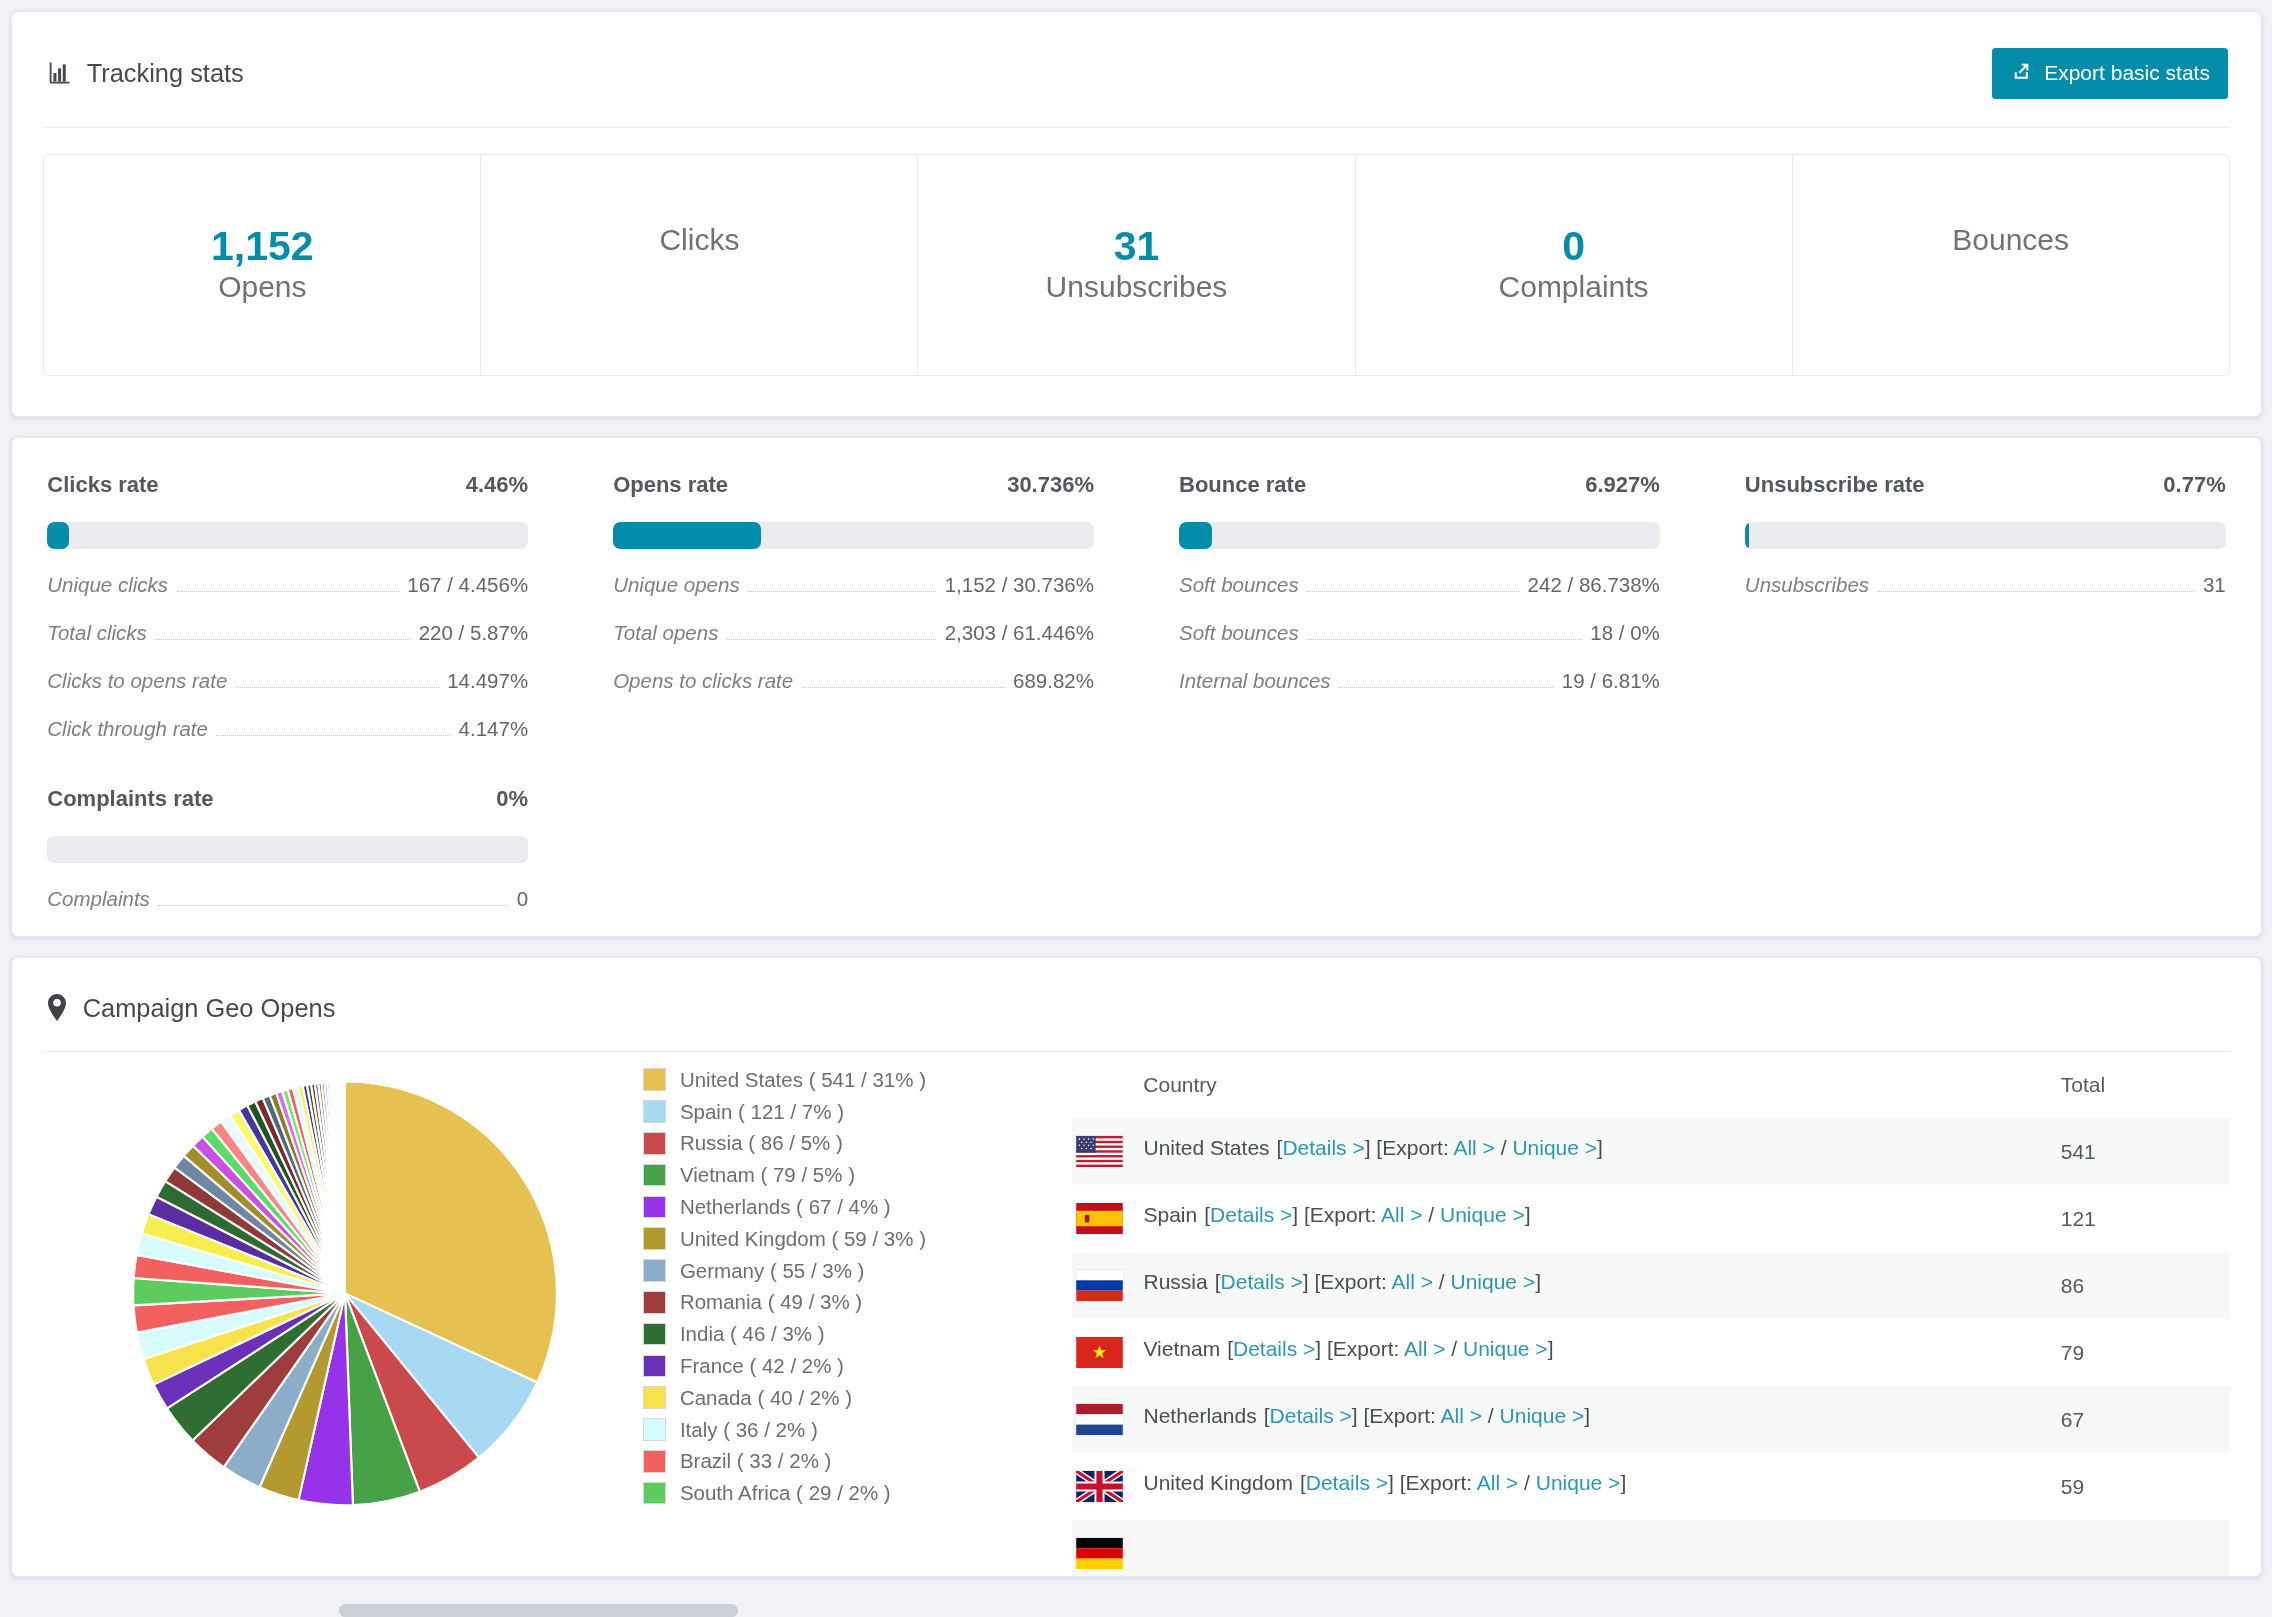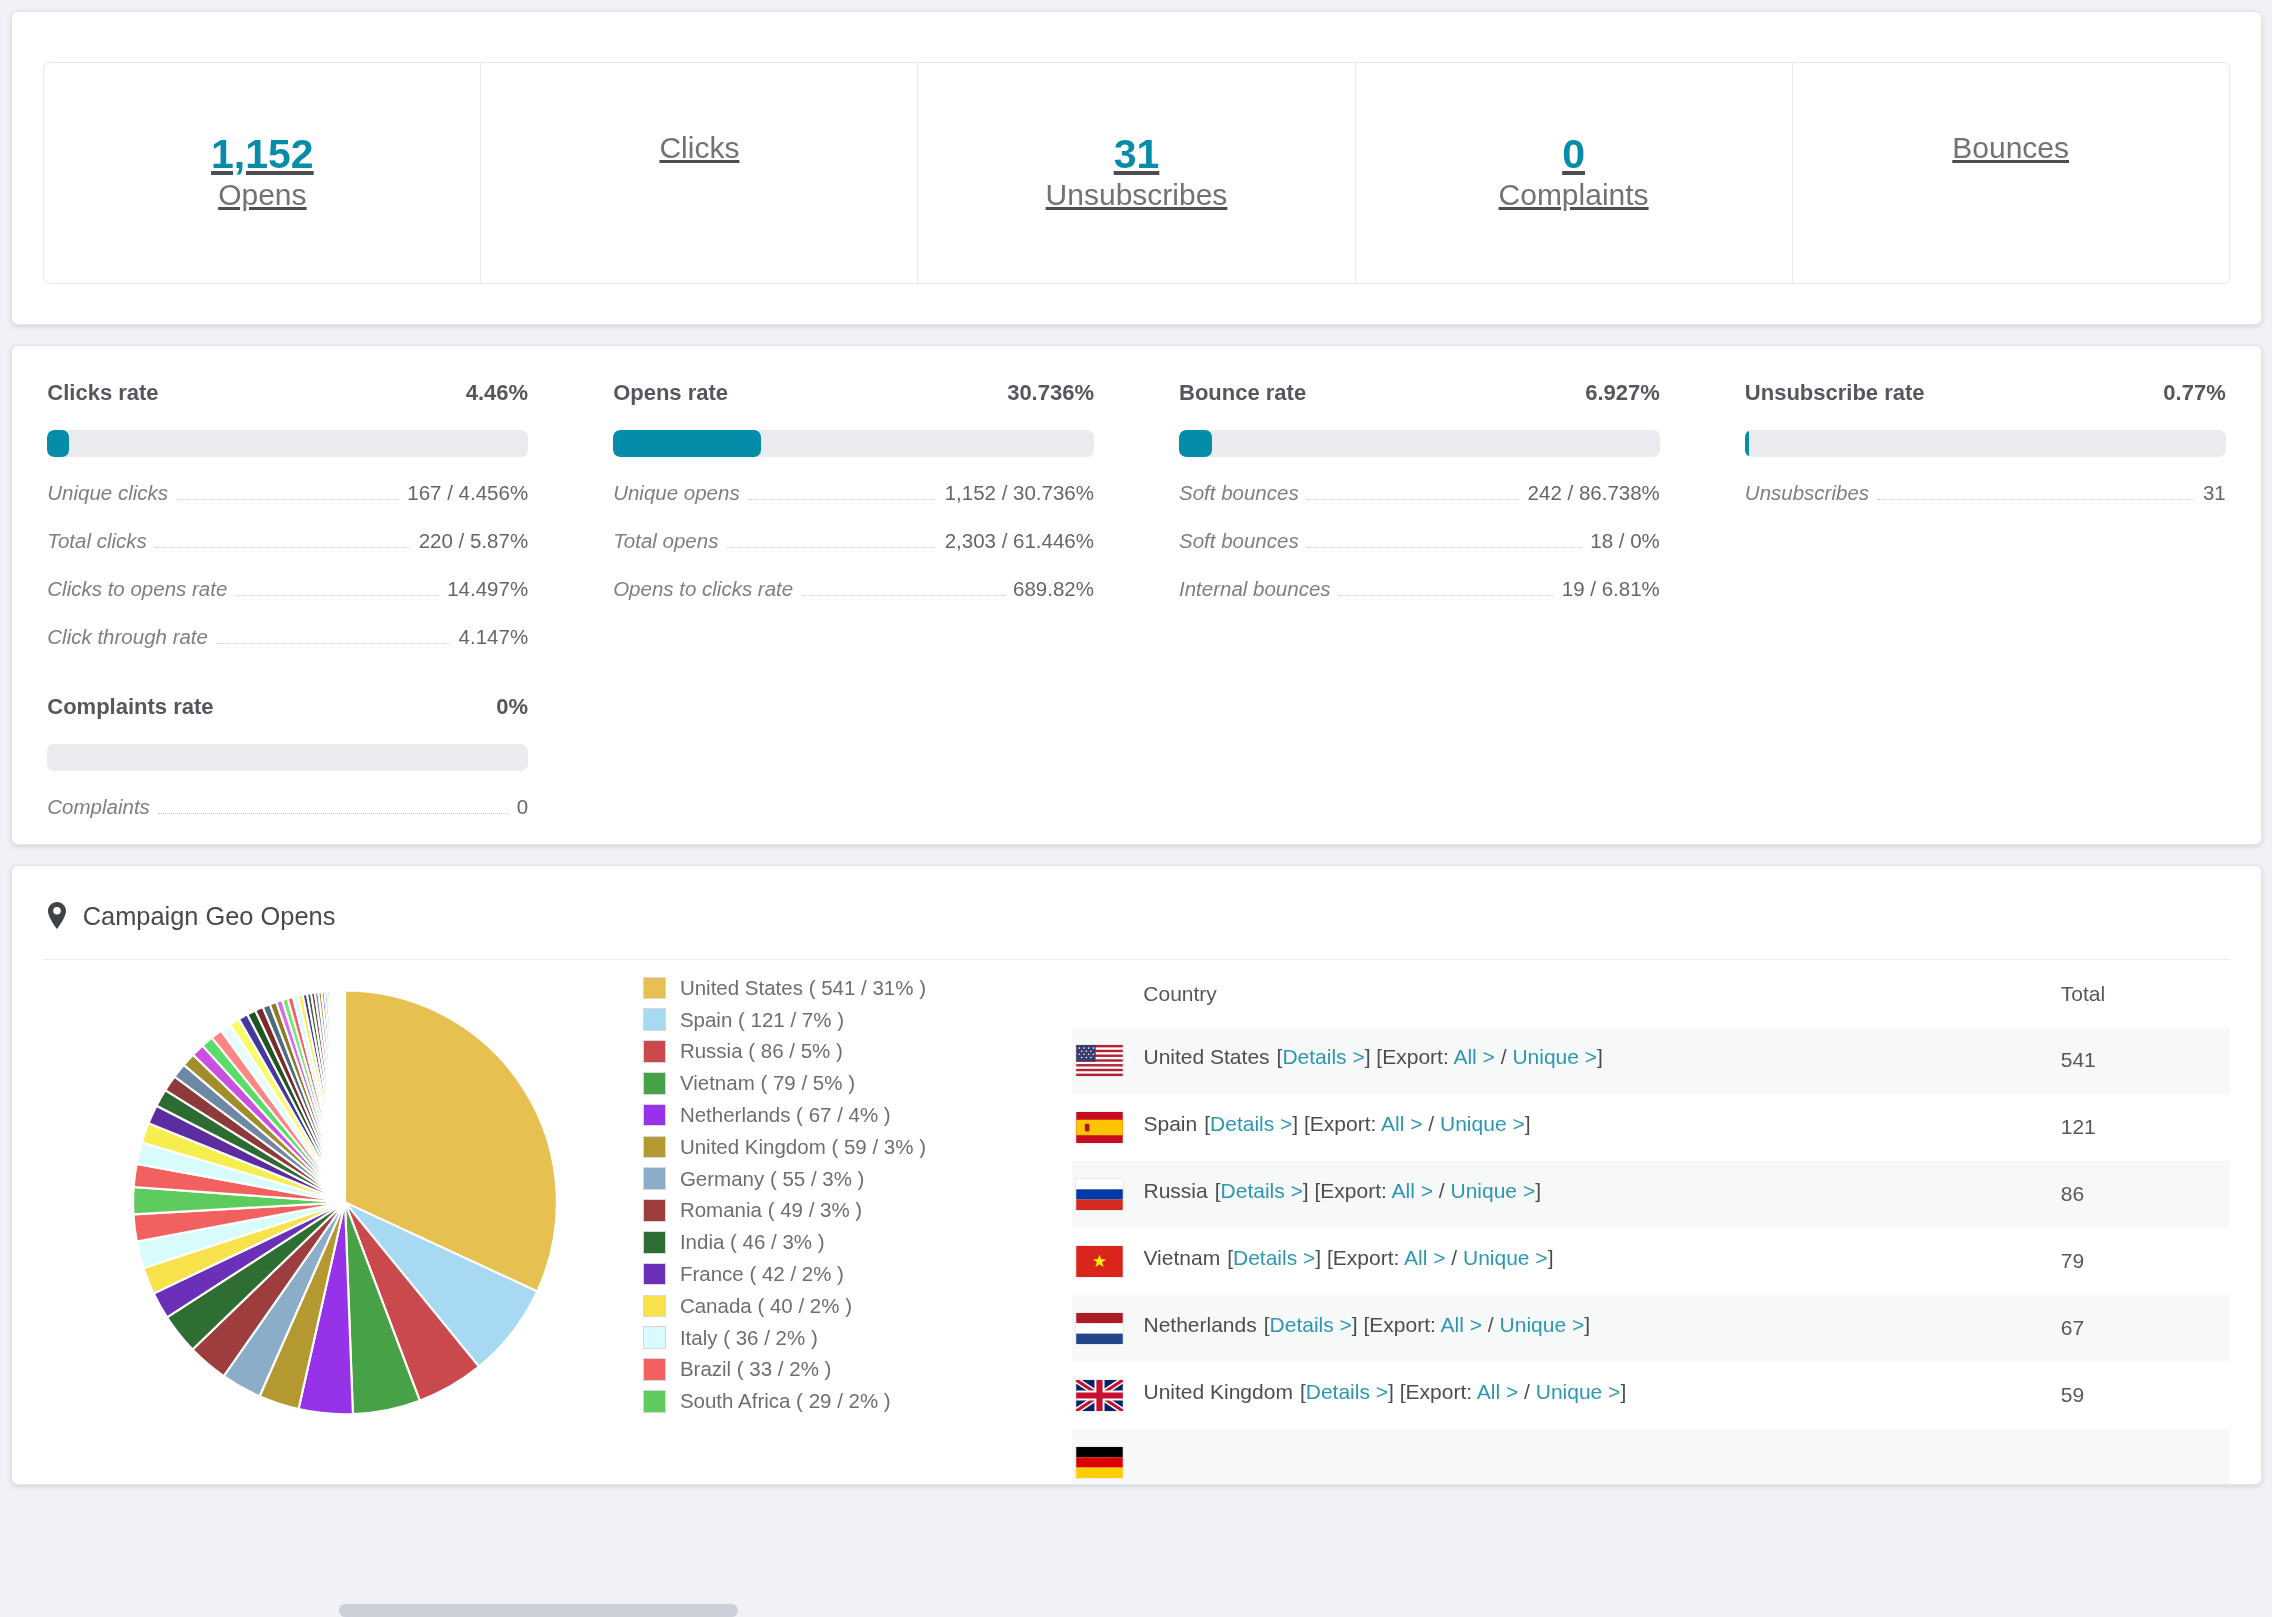--- a/index.html
+++ b/index.html
@@ -37,21 +37,21 @@
     background: var(--accent); color: #fff;
     font-family: inherit; font-size: 21px;
     border: none; border-radius: 3.5px;
     padding: 12px 18.4px; cursor: pointer;
   }
   .stats-row {
     display: flex;
     border: 0.7px solid #e6e8ec; border-radius: 5.6px;
     margin-top: 25.4px;
   }
-  .stat-cell { flex: 1; text-align: center; padding: 68px 0 71px; border-right: 0.7px solid #e6e8ec; text-decoration: underline; }
+  .stat-cell { flex: 1; text-align: center; padding: 68px 0 71px; border-right: 0.7px solid #e6e8ec; }
   .stat-cell:last-child { border-right: none; }
   .stat-value { font-size: 41px; font-weight: bold; color: var(--accent); }
   .stat-label { font-size: 30px; color: #6f7277; }
   
   .card-rates {
     padding: 34px 35px 25.4px;
     display: grid;
     grid-template-columns: 1fr 1fr 1fr 1fr;
     column-gap: 85px;
     row-gap: 45px;
@@ -88,20 +88,42 @@
   .hthumb {
     position: absolute; left: 339px; bottom: 1.4px;
     width: 399px; height: 12.7px; border-radius: 6.4px;
     background: #cdd0d8;
   }
 </style>
 </head>
 <body>
 
 <div class="card card-tracking">
+  <div class="card-head">
+    <div class="card-title">
+      <span>
+        <svg width="28" height="28" viewBox="0 0 24 24">
+            <path fill="#46494e" d="M4 3v18h17v-1.6H5.6V3z"></path>
+            <rect x="7.2" y="12" width="2.6" height="7.4" fill="#46494e"></rect>
+            <rect x="11.2" y="8" width="2.6" height="11.4" fill="#46494e"></rect>
+            <rect x="15.2" y="4.6" width="2.6" height="14.8" fill="#46494e"></rect>
+          </svg>
+      </span>
+      <span>Tracking stats</span>
+    </div>
+    <button class="btn">
+      <span>
+        <svg width="22.6" height="22.6" viewBox="0 0 24 24">
+            <path fill="#fff" d="M5 20h14v-7h-2.2v4.8H7.2V13H5z"></path>
+            <path fill="#fff" d="M12.5 4h7v7h-2.2V7.8l-6.6 6.6-1.6-1.6 6.6-6.6h-3.2z"></path>
+          </svg>
+      </span>
+      <span>Export basic stats</span>
+    </button>
+  </div>
   <div class="stats-row" id="stats-row">
       <div class="stat-cell">
         <div class="stat-value">1,152</div>
         <div class="stat-label">Opens</div>
       </div>
       <div class="stat-cell">
         <div class="stat-label">Clicks</div>
       </div>
       <div class="stat-cell">
         <div class="stat-value">31</div>

